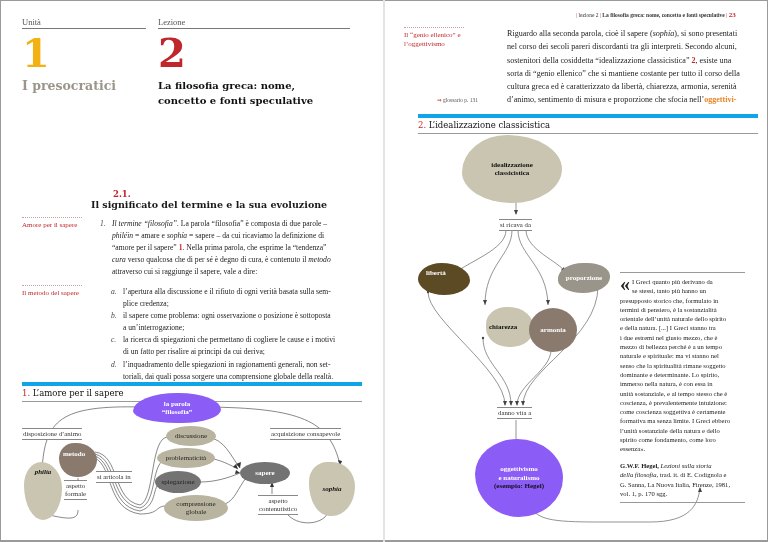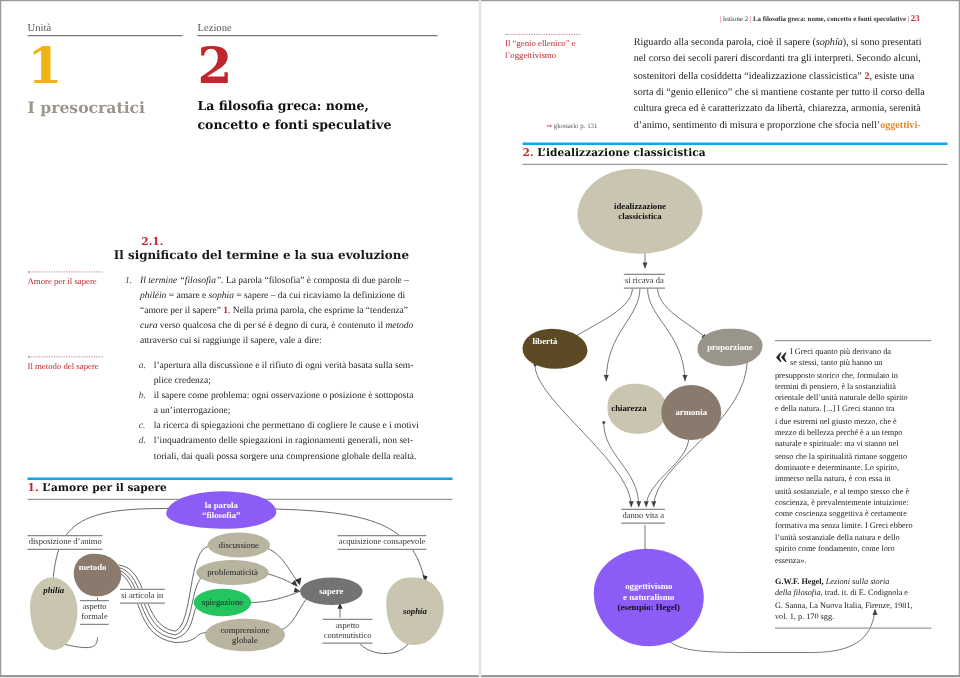--- a/index.html
+++ b/index.html
@@ -22,21 +22,21 @@
   .margin-note { font-family: "Liberation Serif", serif; font-size: 7px; color: #c0272d; line-height: 9px; border-top: 1px dotted #c9a0a0; padding-top: 3px; }
 
   .body-text { font-family: "Liberation Serif", serif; font-size: 7.6px; line-height: 12.1px; color: #222; }
   .body-text-r { font-family: "Liberation Serif", serif; font-size: 8.1px; line-height: 13.3px; color: #222; }
   .list-row { position: relative; padding-left: 12px; }
   .list-mark { position: absolute; left: 0; top: 0; font-style: italic; color: #444; }
   em, .it { font-style: italic; }
   .red-b { color: #c0272d; font-weight: bold; }
   .orange-b { color: #e8862a; font-weight: bold; }
 
-  .box-head { border-top: 2px solid #0ea5e9; border-bottom: 1px solid #999; padding: 2px 0 3px 0; font-family: "DejaVu Serif", serif; font-weight: bold; font-size: 8.5px; color: #111; }
+  .box-head { border-top: 4px solid #0ea5e9; border-bottom: 1px solid #999; padding: 2px 0 3px 0; font-family: "DejaVu Serif", serif; font-weight: normal; font-size: 8.5px; color: #111; }
   .box-head .n { color: #c0272d; }
 
   
   .blob { position: absolute; display: flex; align-items: center; justify-content: center; text-align: center; font-family: "Liberation Serif", serif; font-size: 7px; line-height: 8.5px; }
   .lbl { position: absolute; font-family: "Liberation Serif", serif; font-size: 6.8px; color: #333; border-top: 1px solid #888; border-bottom: 1px solid #888; padding: 1px 1px; background: #fff; white-space: nowrap; text-align: center; line-height: 8px; }
   svg.wires { position: absolute; left: 0; top: 0; overflow: visible; }
 
   .running-head { font-family: "Liberation Serif", serif; font-size: 5.5px; color: #333; white-space: nowrap; }
   .running-head .bar { color: #c0272d; }
   .running-head .pg { color: #c0272d; font-weight: bold; font-size: 7px; }
@@ -90,20 +90,21 @@
         <div>plice credenza;</div>
       </div>
     <div class="list-row">
         <span class="list-mark">b.</span>
         <div>il sapere come problema: ogni osservazione o posizione è sottoposta</div>
         <div>a un’interrogazione;</div>
       </div>
     <div class="list-row">
         <span class="list-mark">c.</span>
         <div>la ricerca di spiegazioni che permettano di cogliere le cause e i motivi</div>
+        <div>di un fatto per risalire ai principi da cui deriva;</div>
       </div>
     <div class="list-row">
         <span class="list-mark">d.</span>
         <div>l’inquadramento delle spiegazioni in ragionamenti generali, non set-</div>
         <div>toriali, dai quali possa sorgere una comprensione globale della realtà.</div>
       </div>
   </div>
 
   <div class="abs" style="left:22px;top:382px;width:340px;">
     <div class="box-head"><span class="n">1.</span> <span>L’amore per il sapere</span></div>
@@ -158,21 +159,21 @@
 
   <div class="lbl" style="left:22px;top:428px;">disposizione d’animo</div>
   <div class="lbl" style="left:96px;top:471px;">si articola in</div>
   <div class="lbl" style="left:64px;top:480px;">
       <div>aspetto</div>
       <div>formale</div>
     </div>
 
   <div class="blob" style="left:166px;top:426px;width:50px;height:20px;background:#b9b4a0;color:#222;border-radius:50%;">discussione</div>
   <div class="blob" style="left:157px;top:448px;width:58px;height:20px;background:#b9b4a0;color:#222;border-radius:50%;">problematicità</div>
-  <div class="blob" style="left:155px;top:471px;width:46px;height:22px;background:#22c55e;color:#222;border-radius:50%;">spiegazione</div>
+  <div class="blob" style="left:155px;top:471px;width:46px;height:22px;background:#737373;color:#222;border-radius:50%;">spiegazione</div>
   <div class="blob" style="left:164px;top:495px;width:64px;height:26px;background:#b9b4a0;color:#222;border-radius:50%;">
       <div>
         <div>comprensione</div>
         <div>globale</div>
       </div>
     </div>
 
   <div class="blob" style="left:240px;top:462px;width:50px;height:22px;background:#737373;color:#fff;font-weight:bold;border-radius:50%;">sapere</div>
 
   <div class="lbl" style="left:270px;top:428px;">acquisizione consapevole</div>

